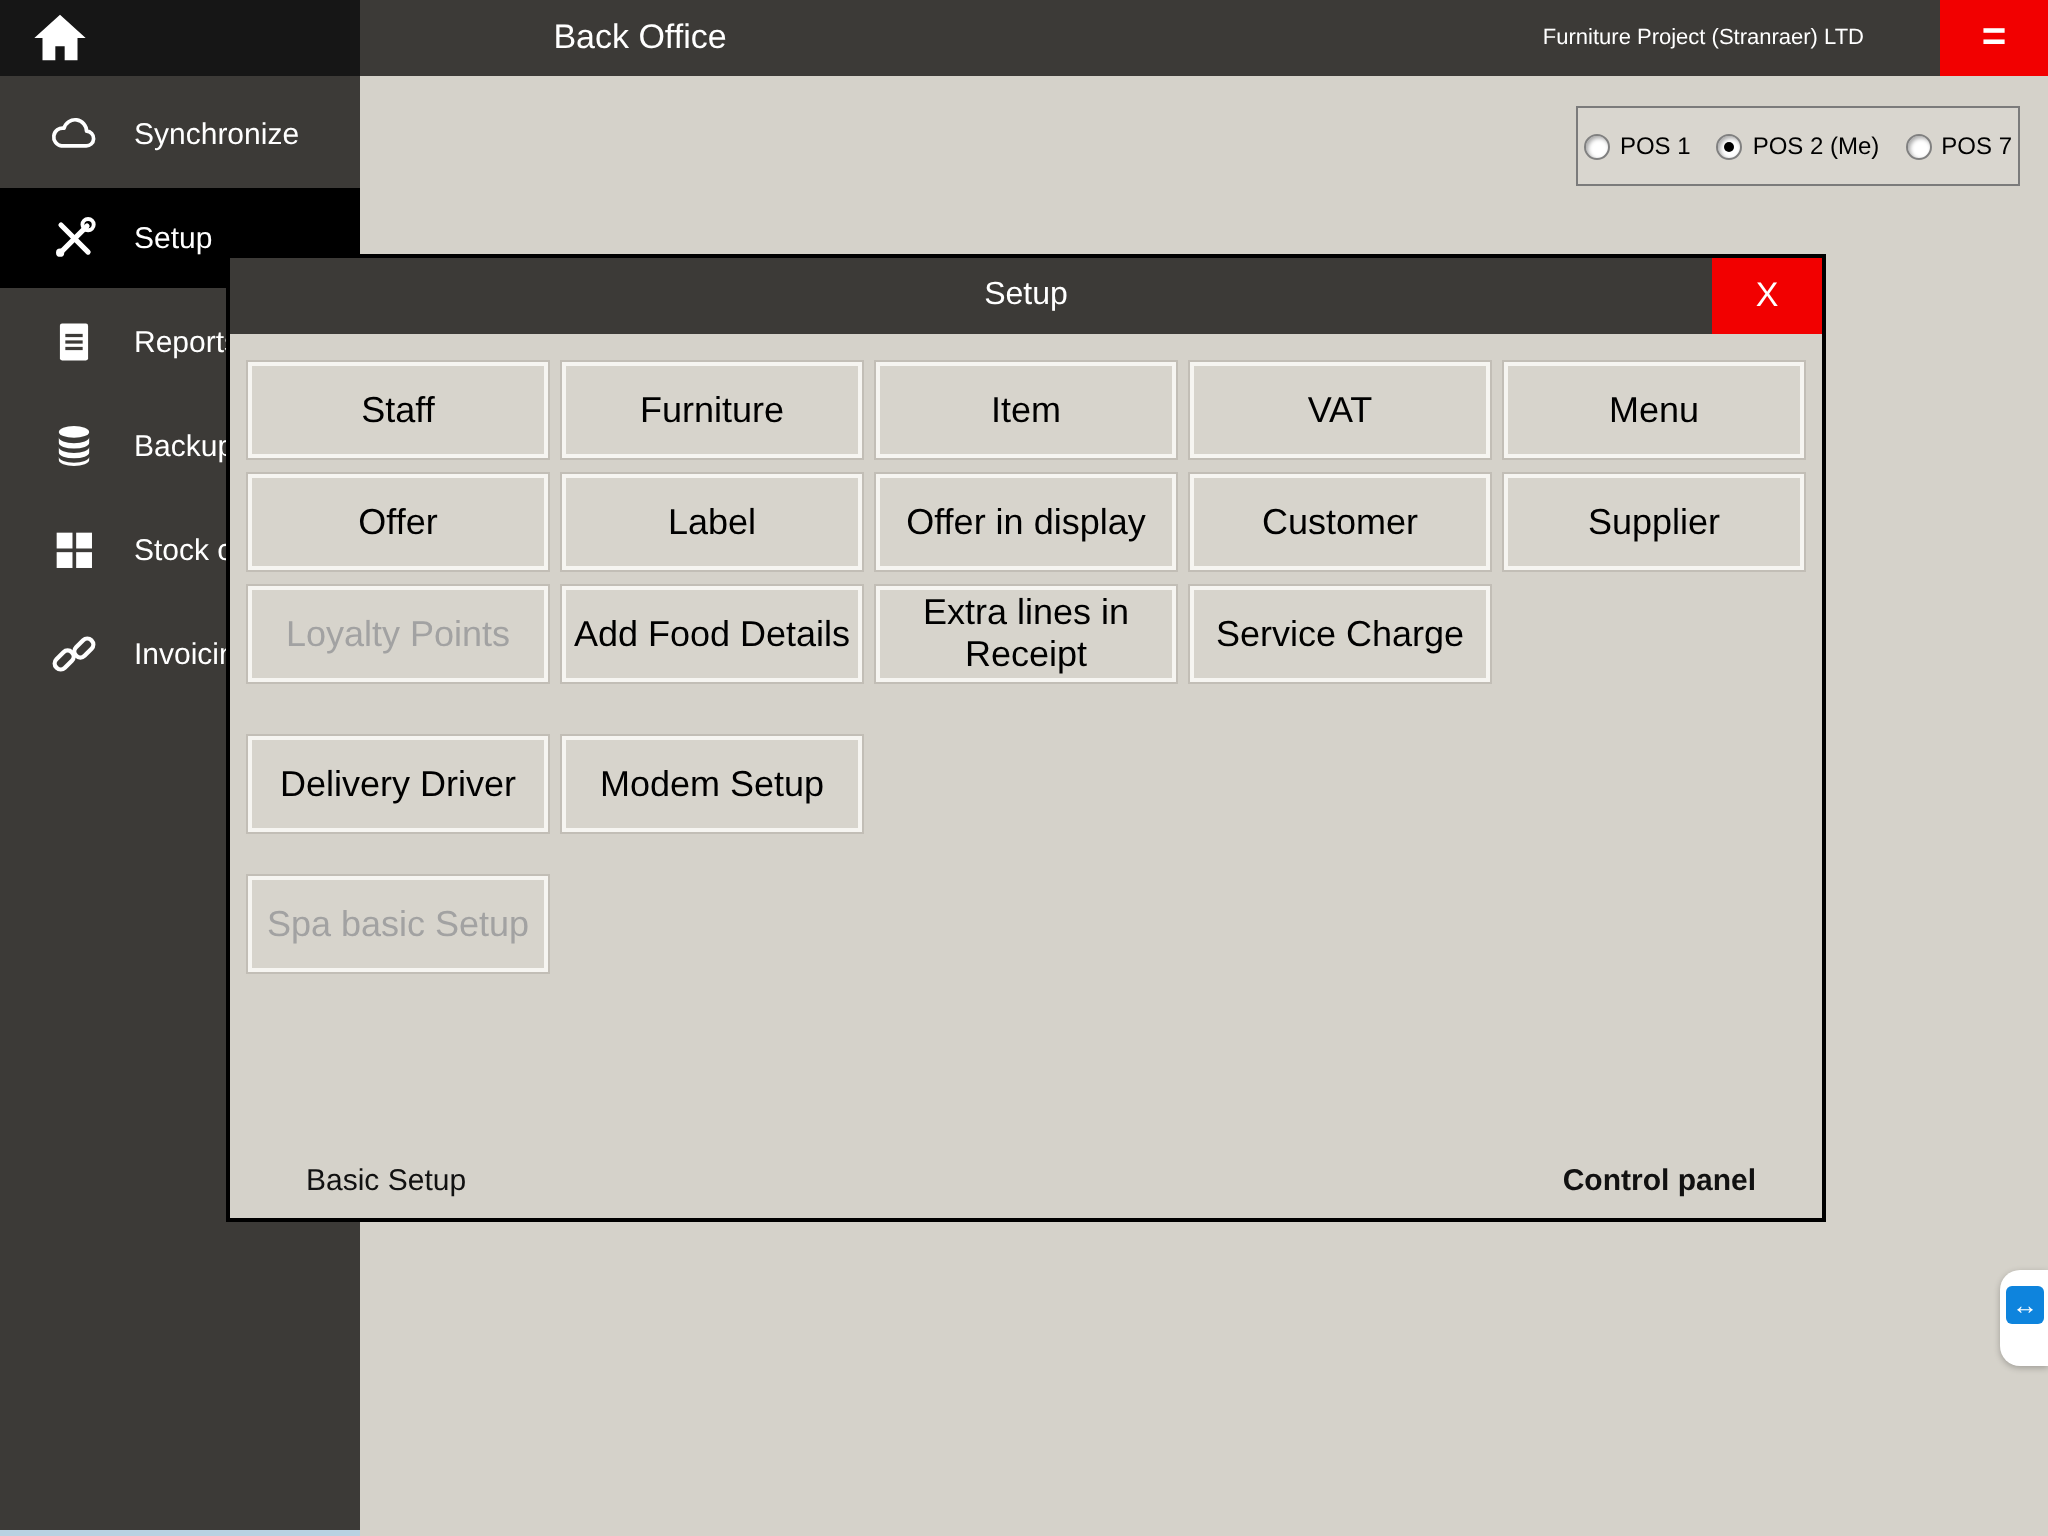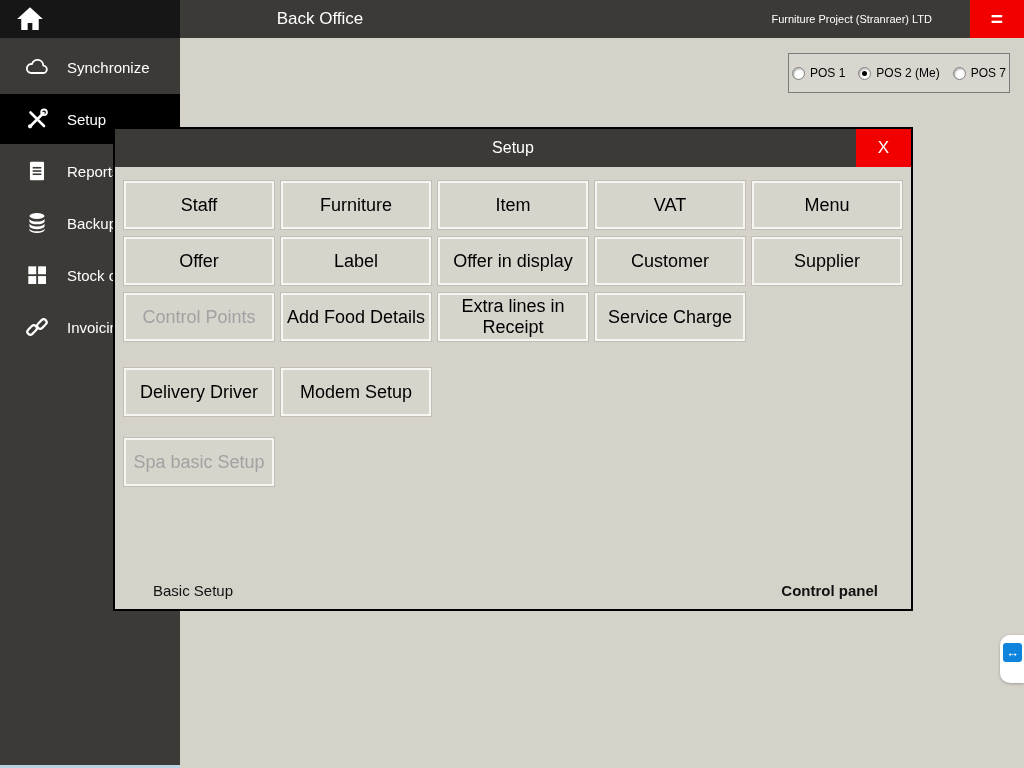--- a/index.html
+++ b/index.html
@@ -248,21 +248,21 @@
           <button class="grid-btn">Menu</button>
         </div>
         <div class="btn-row">
           <button class="grid-btn">Offer</button>
           <button class="grid-btn">Label</button>
           <button class="grid-btn">Offer in display</button>
           <button class="grid-btn">Customer</button>
           <button class="grid-btn">Supplier</button>
         </div>
         <div class="btn-row gap-lg">
-          <button class="grid-btn disabled">Control Points</button>
+          <button class="grid-btn disabled">Loyalty Points</button>
           <button class="grid-btn">Add Food Details</button>
           <button class="grid-btn small">Extra lines in Receipt</button>
           <button class="grid-btn">Service Charge</button>
         </div>
         <div class="btn-row gap-md">
           <button class="grid-btn">Delivery Driver</button>
           <button class="grid-btn">Modem Setup</button>
         </div>
         <div class="btn-row">
           <button class="grid-btn disabled">Spa basic Setup</button>

